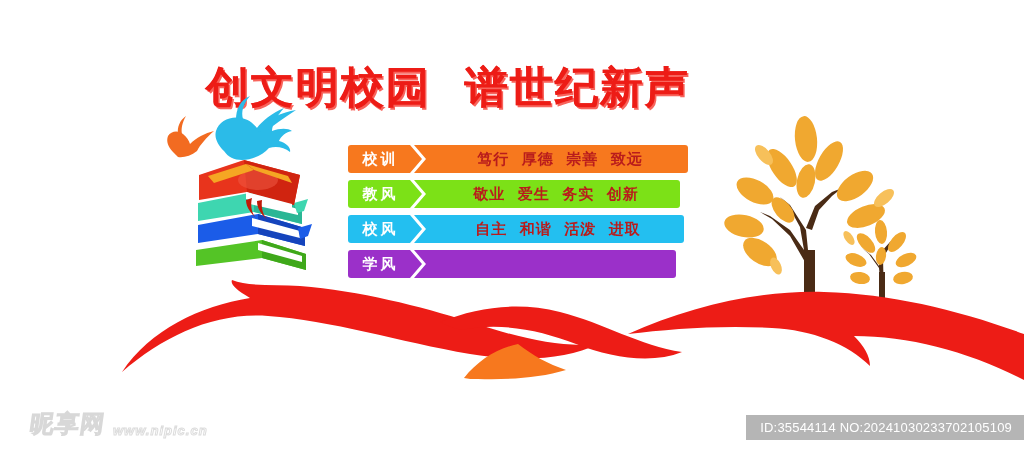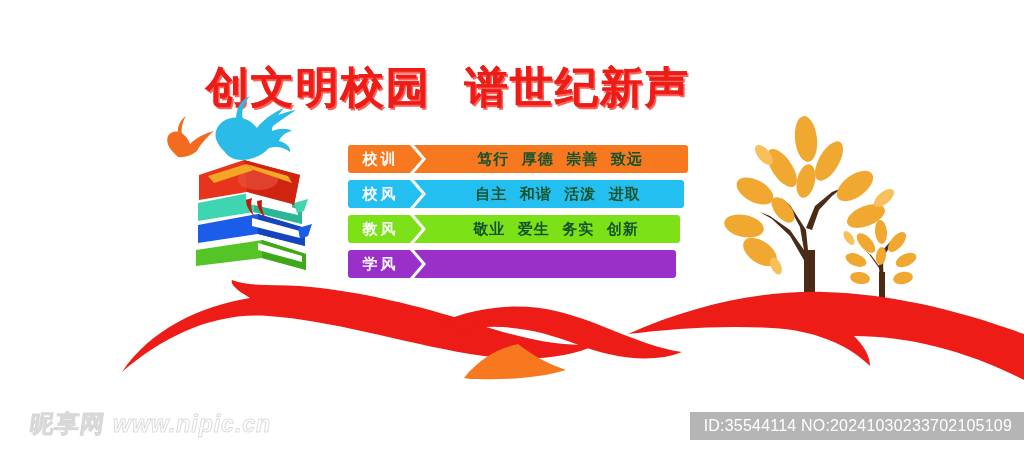--- a/index.html
+++ b/index.html
@@ -69,21 +69,21 @@
     width: 22px;
     position: relative;
     z-index: 2;
   }
   .banner-chevron svg { display: block; }
   .banner-text {
     flex: 1;
     display: flex;
     align-items: center;
     justify-content: center;
-    color: #14532d;
+    color: #b91c1c;
     font-size: 15px;
     font-weight: bold;
     letter-spacing: 1px;
     white-space: pre;
     font-family: "DejaVu Sans", "Liberation Sans", sans-serif;
     z-index: 2;
   }
   .banner-bg {
     position: absolute;
     left: 0; top: 0; right: 0; bottom: 0;
@@ -117,36 +117,36 @@
   .wm-logo-cn {
     font-size: 24px;
     font-weight: bold;
     letter-spacing: 1px;
     color: transparent;
     -webkit-text-stroke: 1px #d8d8d8;
     font-family: "DejaVu Sans", "Liberation Sans", sans-serif;
     transform: skewX(-8deg);
   }
   .wm-logo-url {
-    font-size: 23px;
+    font-size: 13px;
     font-weight: bold;
     font-style: italic;
     color: transparent;
     -webkit-text-stroke: 1px #dcdcdc;
     font-family: "Liberation Sans", sans-serif;
     letter-spacing: 1px;
     padding-bottom: 2px;
   }
   .wm-id {
     position: absolute;
     right: 0px;
     bottom: 14px;
     background: #b5b5b5;
     color: #ffffff;
-    font-size: 16px;
+    font-size: 13px;
     padding: 5px 12px 5px 14px;
     letter-spacing: 0.2px;
     z-index: 8;
     font-family: "Liberation Sans", sans-serif;
     white-space: nowrap;
   }
 </style>
 </head>
 <body>
 
@@ -261,42 +261,42 @@
       <div class="banner-label">校训</div>
       <div class="banner-chevron">
         <svg width="22" height="28" viewBox="0 0 22 28">
           <path d="M0 0 L4 0 L16 14 L4 28 L0 28 L12 14 Z" fill="#ffffff"></path>
         </svg>
       </div>
       <div class="banner-text" style="width:256px; flex:none;">笃行  厚德  崇善  致远</div>
     </div>
 
     <div class="banner-row">
+      <div class="banner-bg" style="background:#7CE117; width:332px;"></div>
+      <div class="banner-label">教风</div>
+      <div class="banner-chevron">
+        <svg width="22" height="28" viewBox="0 0 22 28">
+          <path d="M0 0 L4 0 L16 14 L4 28 L0 28 L12 14 Z" fill="#ffffff"></path>
+        </svg>
+      </div>
+      <div class="banner-text" style="width:248px; flex:none;">敬业  爱生  务实  创新</div>
+    </div>
+
+    <div class="banner-row">
       <div class="banner-bg" style="background:#23BFF0; width:336px;"></div>
       <div class="banner-label">校风</div>
       <div class="banner-chevron">
         <svg width="22" height="28" viewBox="0 0 22 28">
           <path d="M0 0 L4 0 L16 14 L4 28 L0 28 L12 14 Z" fill="#ffffff"></path>
         </svg>
       </div>
       <div class="banner-text" style="width:252px; flex:none;">自主  和谐  活泼  进取</div>
     </div>
 
     <div class="banner-row">
-      <div class="banner-bg" style="background:#7CE117; width:332px;"></div>
-      <div class="banner-label">教风</div>
-      <div class="banner-chevron">
-        <svg width="22" height="28" viewBox="0 0 22 28">
-          <path d="M0 0 L4 0 L16 14 L4 28 L0 28 L12 14 Z" fill="#ffffff"></path>
-        </svg>
-      </div>
-      <div class="banner-text" style="width:248px; flex:none;">敬业  爱生  务实  创新</div>
-    </div>
-
-    <div class="banner-row">
       <div class="banner-bg" style="background:#9B30C9; width:328px;"></div>
       <div class="banner-label">学风</div>
       <div class="banner-chevron">
         <svg width="22" height="28" viewBox="0 0 22 28">
           <path d="M0 0 L4 0 L16 14 L4 28 L0 28 L12 14 Z" fill="#ffffff"></path>
         </svg>
       </div>
     </div>
 
   </div>

